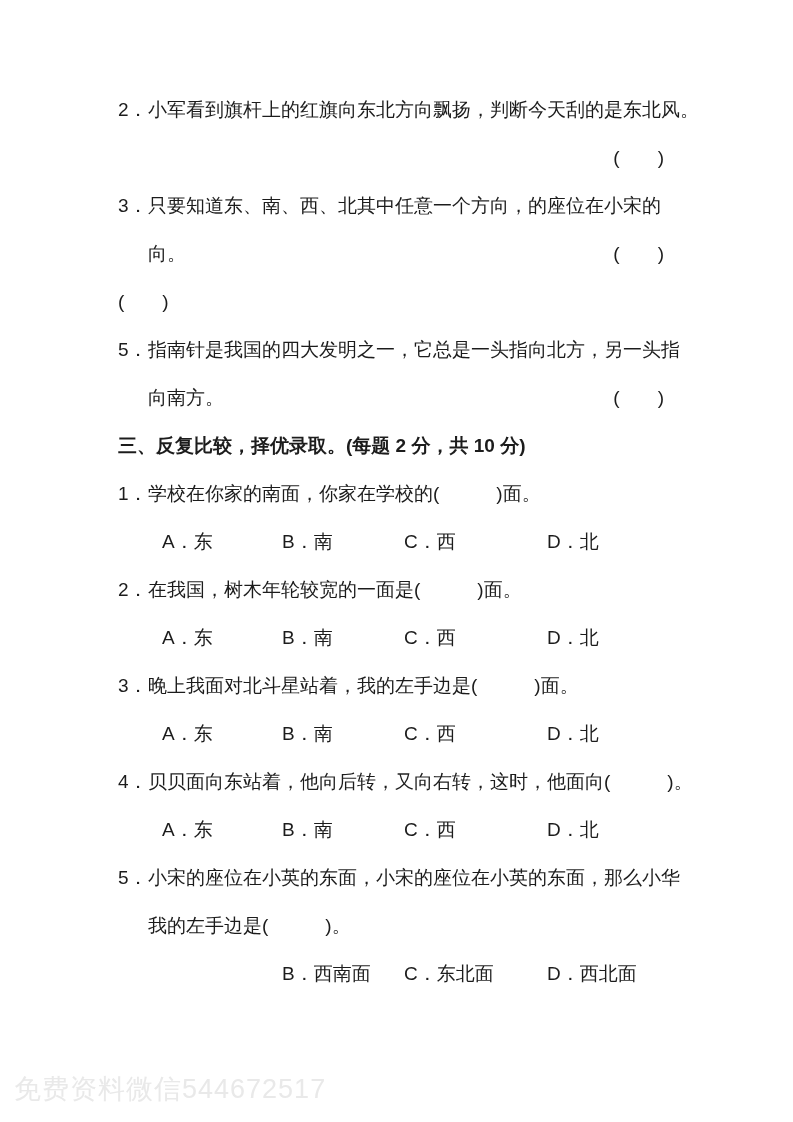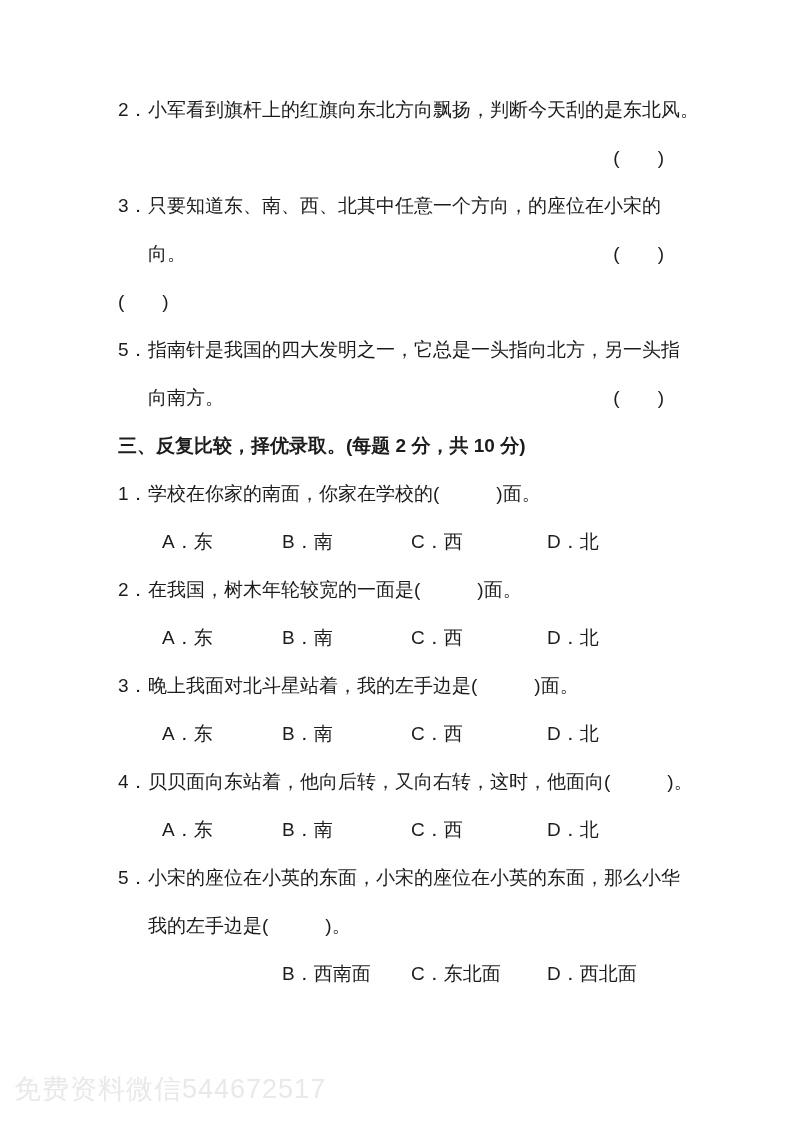--- a/index.html
+++ b/index.html
@@ -31,21 +31,21 @@
   }
   .blankline { text-align: right; }
   .blank { padding-right: 26px; }
   .cont { padding-left: 30px; }
   .qnum { display: inline-block; width: 30px; }
   .heading { font-weight: 700; }
   .opts { position: relative; }
   .opt { position: absolute; top: 0; white-space: nowrap; }
   .opt1 { left: 34px; margin-left: 10px; }
   .opt2 { left: 164px; }
-  .opt3 { left: 286px; margin-left: 7px; }
+  .opt3 { left: 286px; }
   .opt4 { left: 429px; }
   .watermark {
     position: absolute;
     left: 14px;
     top: 1072px;
     font-size: 27px;
     line-height: 34px;
     color: #e9e9e9;
     letter-spacing: 1px;
     white-space: nowrap;

